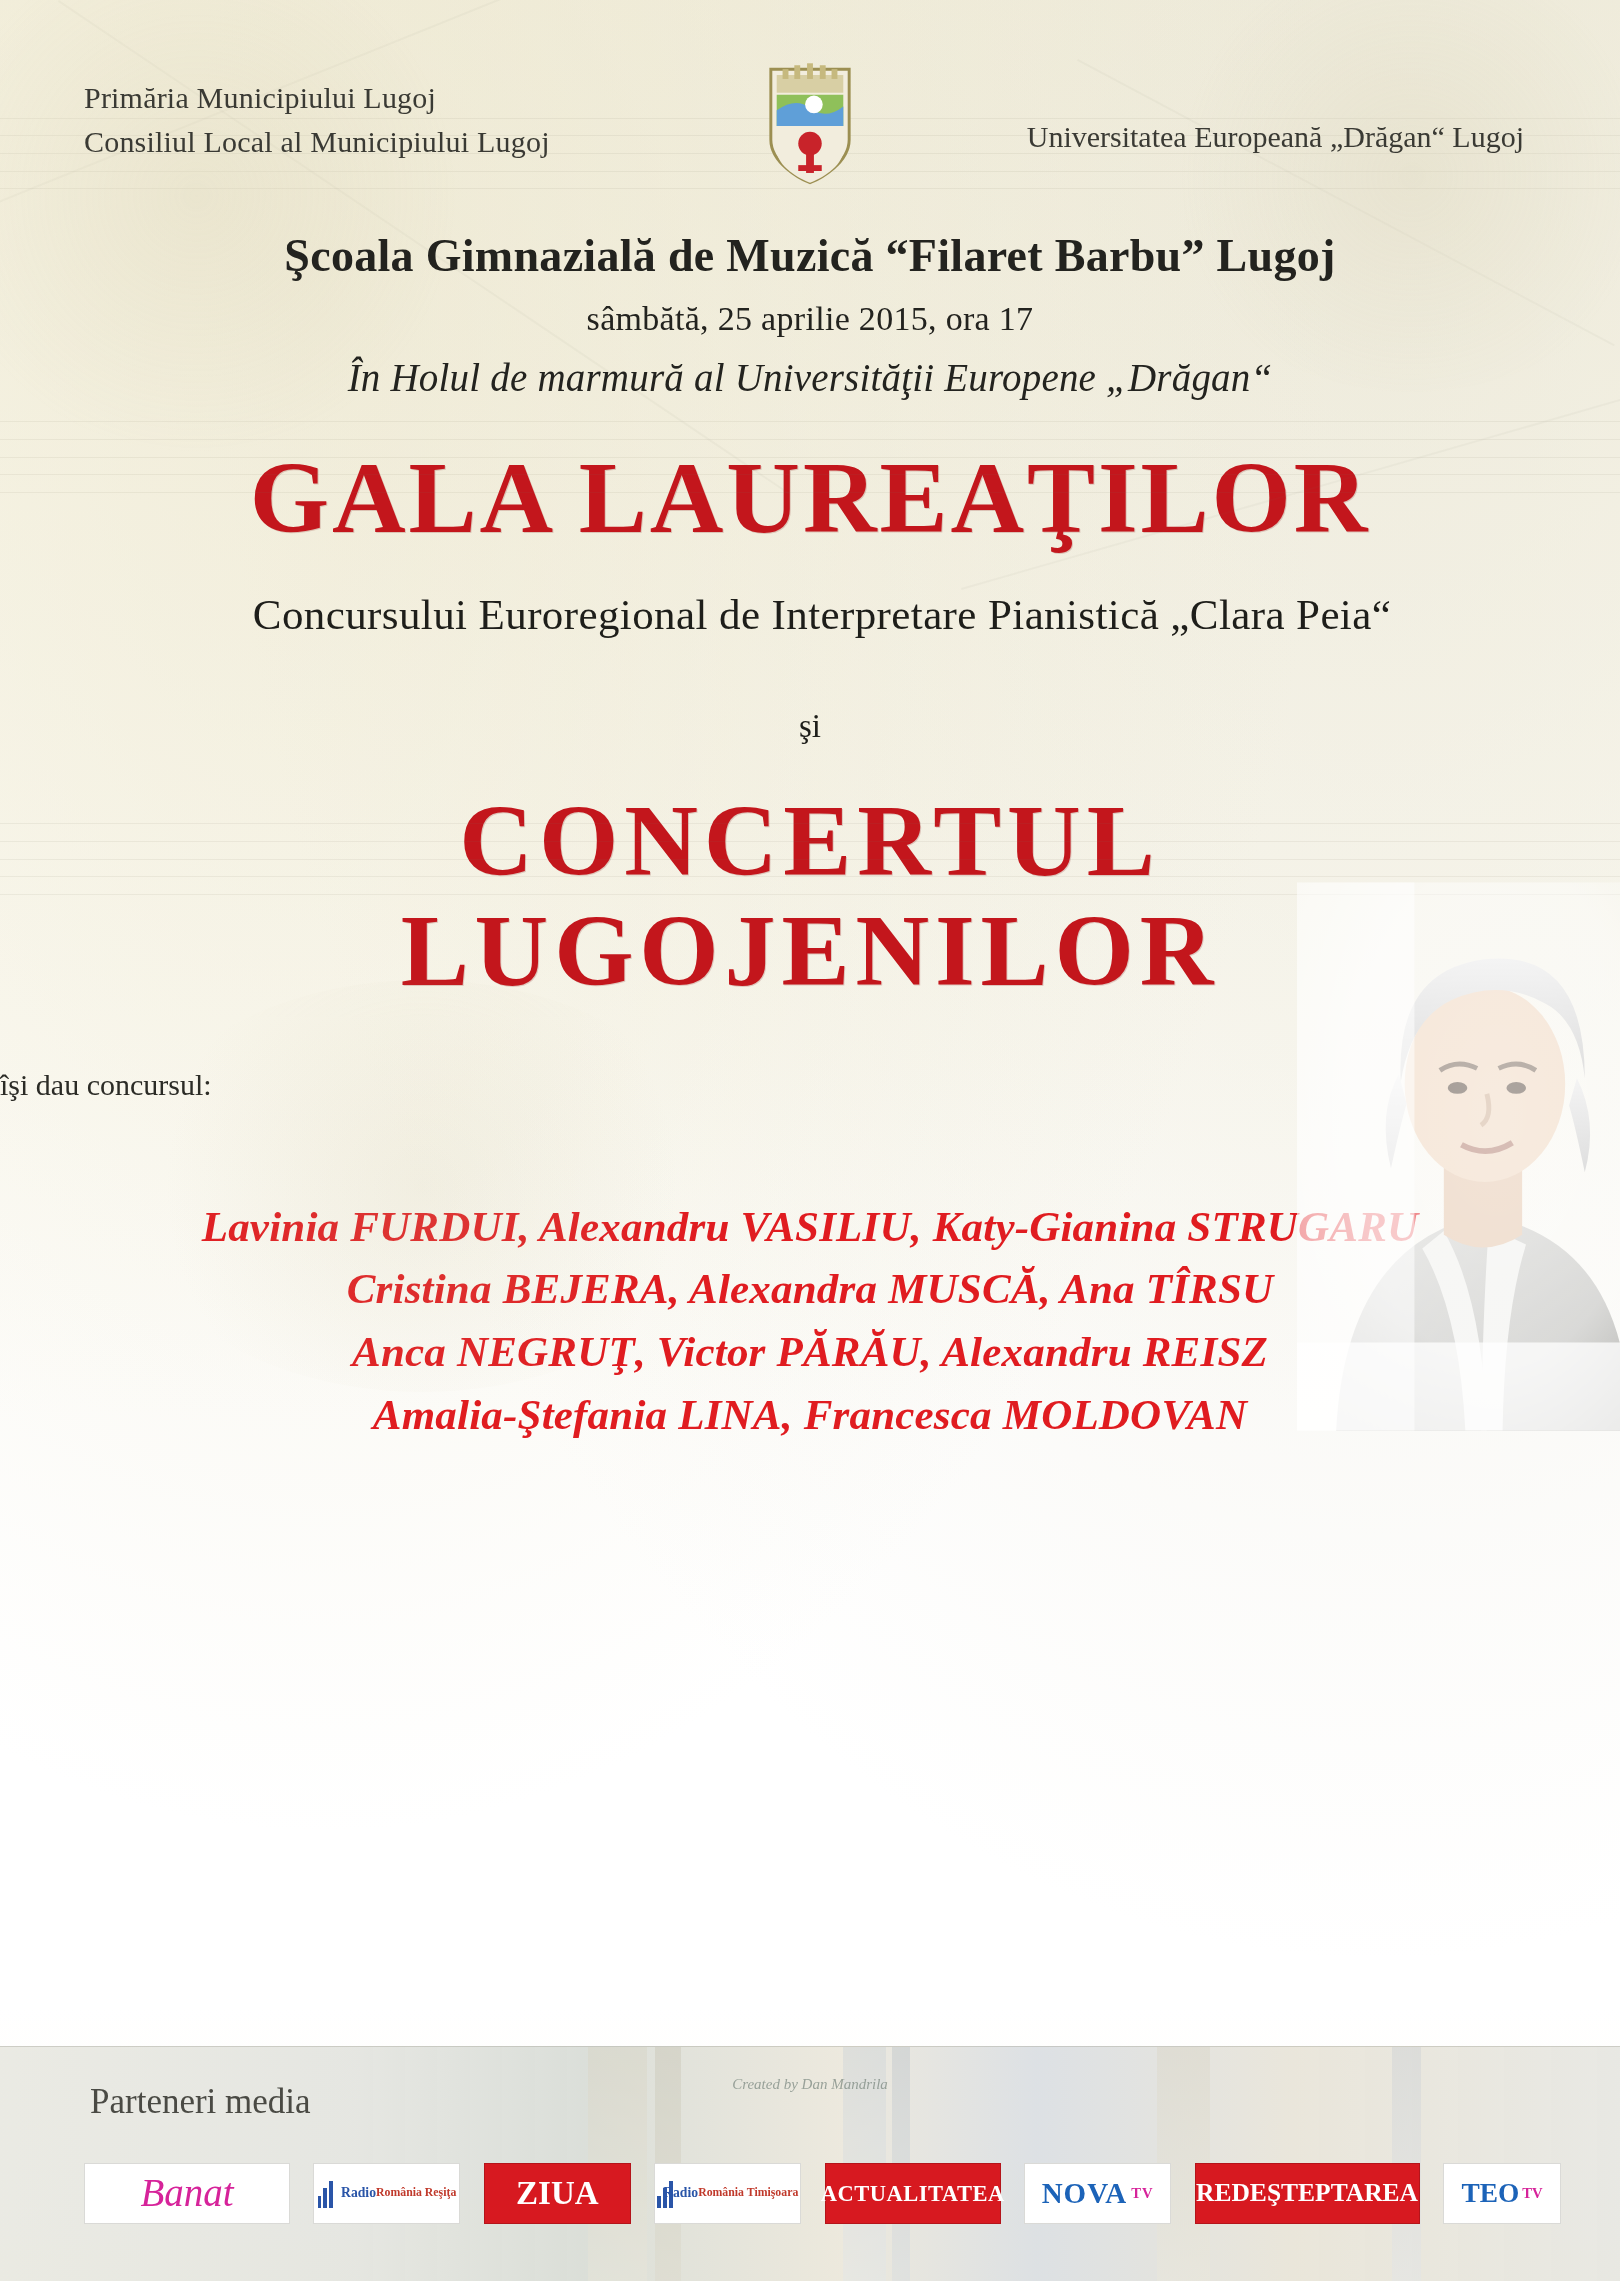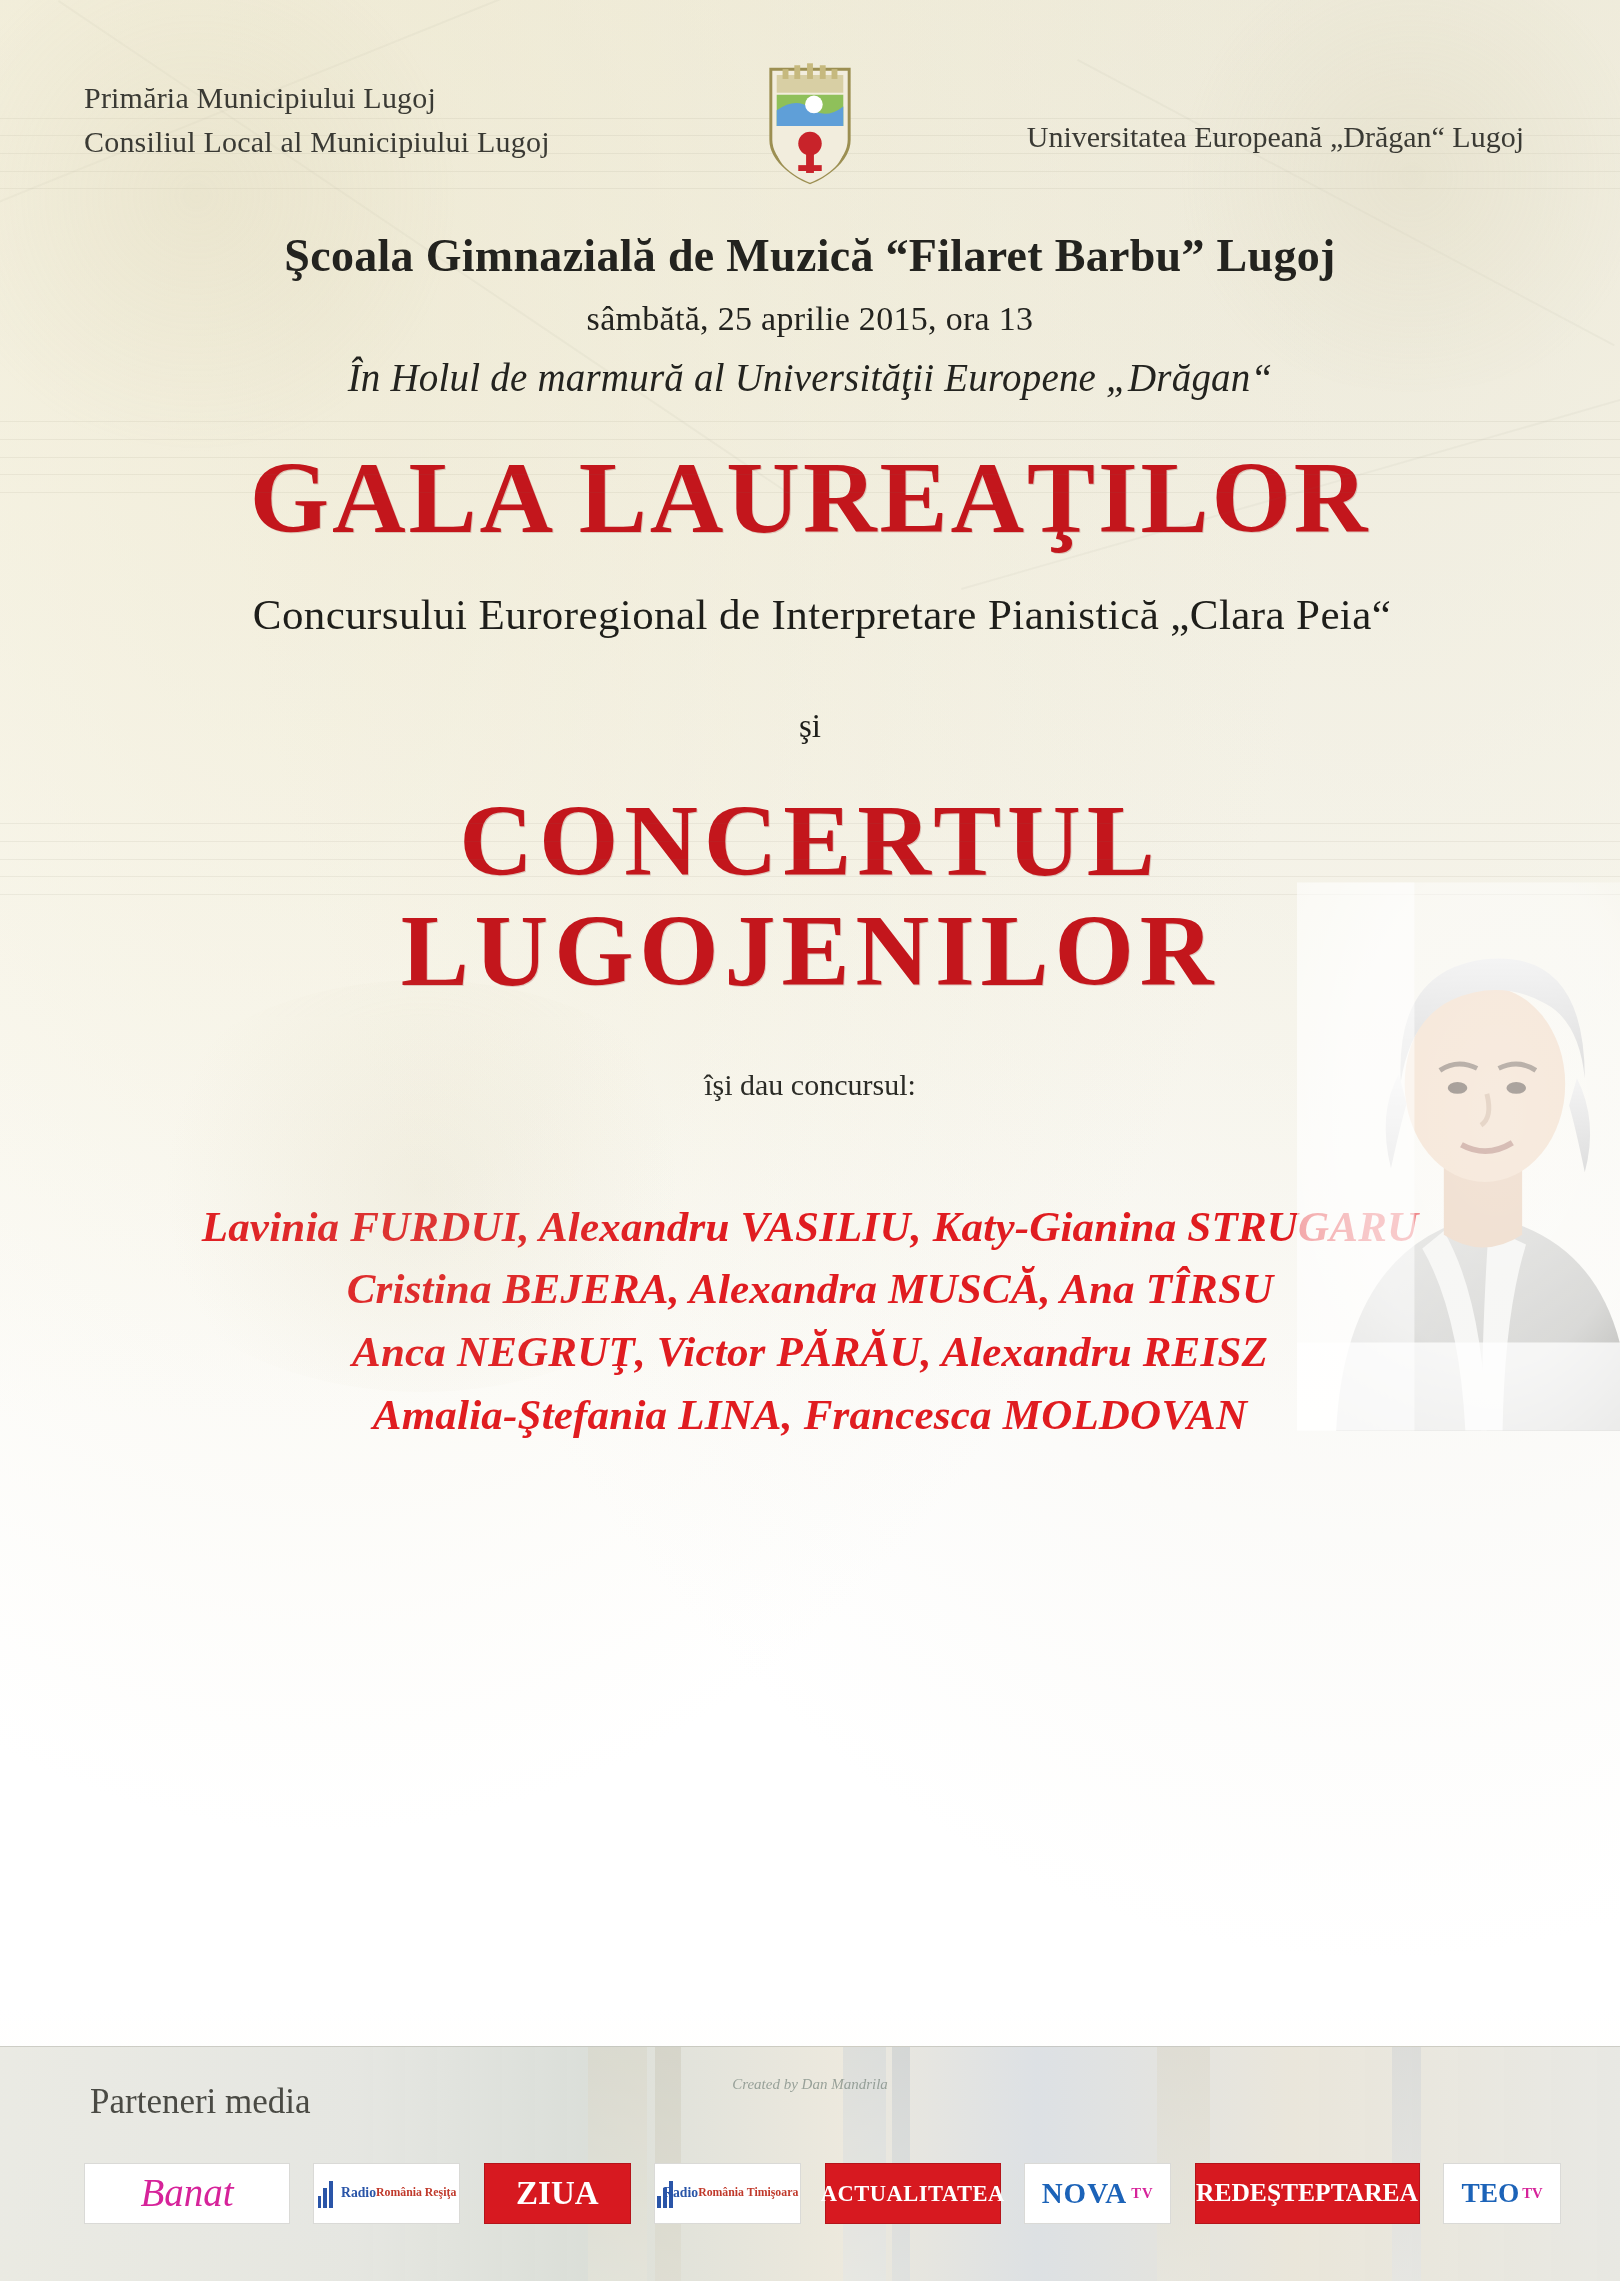--- a/index.html
+++ b/index.html
@@ -136,21 +136,21 @@
     text-align: center;
     color: #c3161c;
     font-weight: bold;
     font-size: 102px;
     letter-spacing: 5.9px;
     line-height: 1.08;
     margin-top: 41px;
     text-shadow: 1px 1px 0 rgba(120,0,0,0.18);
   }
   .perform-label {
-    text-align: center;
+    text-align: left;
     color: #2b2b26;
     font-size: 30px;
     margin-top: 61px;
   }
 
   
   .portrait {
     position: absolute;
     right: 0;
     top: 882px;
@@ -313,21 +313,21 @@
         <rect x="44" y="92" width="8" height="20" fill="#c8232a"></rect>
         <path d="M36 104 h24 v6 h-24 z" fill="#c8232a"></path>
       </svg>
     </div>
 
     <div class="univ-line">Universitatea Europeană „Drăgan“ Lugoj</div>
   </div>
 
   <div class="intro">
     <div class="school">Şcoala Gimnazială de Muzică “Filaret Barbu” Lugoj</div>
-    <div class="date">sâmbătă, 25 aprilie 2015, ora 13</div>
+    <div class="date">sâmbătă, 25 aprilie 2015, ora 17</div>
     <div class="venue">În Holul de marmură al Universităţii Europene „Drăgan“</div>
   </div>
 
   <div class="gala">GALA LAUREAŢILOR</div>
   <div class="contest">Concursului Euroregional de Interpretare Pianistică „Clara Peia“</div>
   <div class="and">şi</div>
   <div class="concert">
     <div>CONCERTUL</div>
     <div>LUGOJENILOR</div>
   </div>

